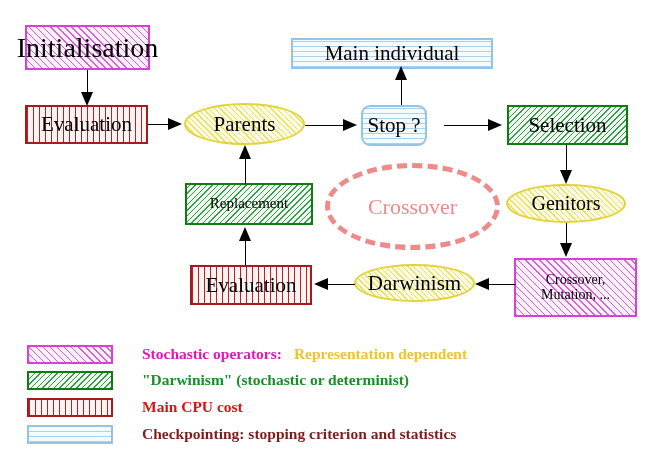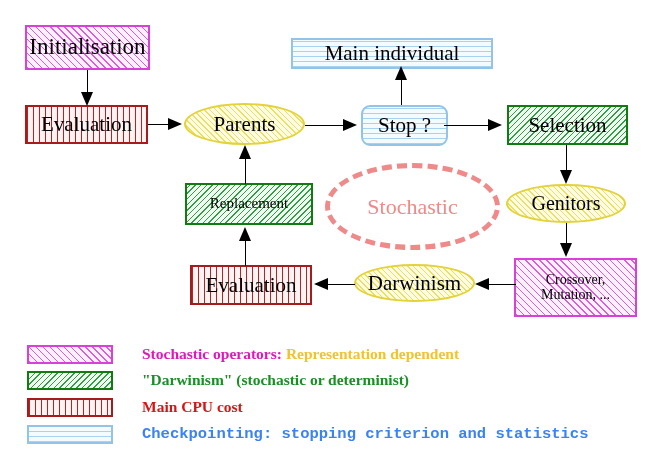--- a/index.html
+++ b/index.html
@@ -131,51 +131,51 @@
   .legend-label {
     margin-left: 29px;
     font-size: 15.5px;
     font-weight: bold;
     white-space: nowrap;
   }
   .lg-magenta { color: #e018b8; }
   .lg-gold    { color: #f0c330; }
   .lg-green   { color: #1a8f28; }
   .lg-red     { color: #d31616; }
-  .lg-blue    { color: #3b82f6; font-family: Liberation Mono, monospace; }
+  .lg-blue    { color: #7f1d1d; }
 </style>
 </head>
 <body>
 
 <div id="canvas">
 
-  <div class="node box fill-magenta" style="left:25px; top:25px; width:125px; height:45px; font-size:23px;">Initialisation</div>
+  <div class="node box fill-magenta" style="left:25px; top:25px; width:125px; height:45px; font-size:28px;">Initialisation</div>
 
   <div class="node box fill-red" style="left:25px; top:105px; width:123px; height:39px; font-size:21px;">Evaluation</div>
 
   <div class="node ellipse fill-yellow" style="left:184px; top:103px; width:121px; height:42px; font-size:21px;">Parents</div>
 
-  <div class="node box rounded fill-blue" style="left:361px; top:105px; width:87px; height:41px; font-size:21px;">Stop ?</div>
+  <div class="node box rounded fill-blue" style="left:361px; top:105px; width:66px; height:41px; font-size:21px;">Stop ?</div>
 
   <div class="node box fill-blue" style="left:291px; top:38px; width:202px; height:31px; font-size:21px;">Main individual</div>
 
   <div class="node box fill-green" style="left:507px; top:105px; width:121px; height:40px; font-size:21px;">Selection</div>
 
   <div class="node ellipse fill-yellow" style="left:506px; top:184px; width:120px; height:39px; font-size:20px;">Genitors</div>
 
   <div class="node box fill-magenta" style="left:514px; top:258px; width:123px; height:59px; font-size:14px;">Crossover,
 Mutation, ...</div>
 
   <div class="node ellipse fill-yellow" style="left:354px; top:264px; width:121px; height:38px; font-size:21px;">Darwinism</div>
 
   <div class="node box fill-red" style="left:190px; top:265px; width:122px; height:40px; font-size:21px;">Evaluation</div>
 
   <div class="node box fill-green" style="left:185px; top:183px; width:128px; height:42px; font-size:15px;">Replacement</div>
 
-  <div class="node ellipse fill-none-dashed" style="left:325px; top:163px; width:175px; height:87px; font-size:22px;">Stochastic</div>
+  <div class="node ellipse fill-none-dashed" style="left:325px; top:163px; width:175px; height:87px; font-size:22px;">Crossover</div>
 
   <div class="conn v" style="left:87px; top:70px; height:26px;"></div>
   <div class="arrowhead down" style="left:81px; top:92px;"></div>
 
   <div class="conn h" style="left:148px; top:124px; width:22px;"></div>
   <div class="arrowhead right" style="left:168px; top:118px;"></div>
 
   <div class="conn h" style="left:305px; top:125px; width:40px;"></div>
   <div class="arrowhead right" style="left:343px; top:119px;"></div>
 
@@ -199,21 +199,21 @@
 
   <div class="conn v" style="left:245px; top:239px; height:27px;"></div>
   <div class="arrowhead up" style="left:239px; top:227px;"></div>
 
   <div class="conn v" style="left:245px; top:158px; height:26px;"></div>
   <div class="arrowhead up" style="left:239px; top:145px;"></div>
 
   <div class="legend-row" style="top:345px;">
     <div class="legend-swatch fill-magenta"></div>
     <div class="legend-label lg-magenta">Stochastic operators:</div>
-    <div class="legend-label lg-gold" style="margin-left:4px;">Representation dependent</div>
+    <div class="legend-label lg-gold" style="margin-left:12px;">Representation dependent</div>
   </div>
 
   <div class="legend-row" style="top:371px;">
     <div class="legend-swatch fill-green"></div>
     <div class="legend-label lg-green">"Darwinism" (stochastic or determinist)</div>
   </div>
 
   <div class="legend-row" style="top:398px;">
     <div class="legend-swatch fill-red"></div>
     <div class="legend-label lg-red">Main CPU cost</div>

